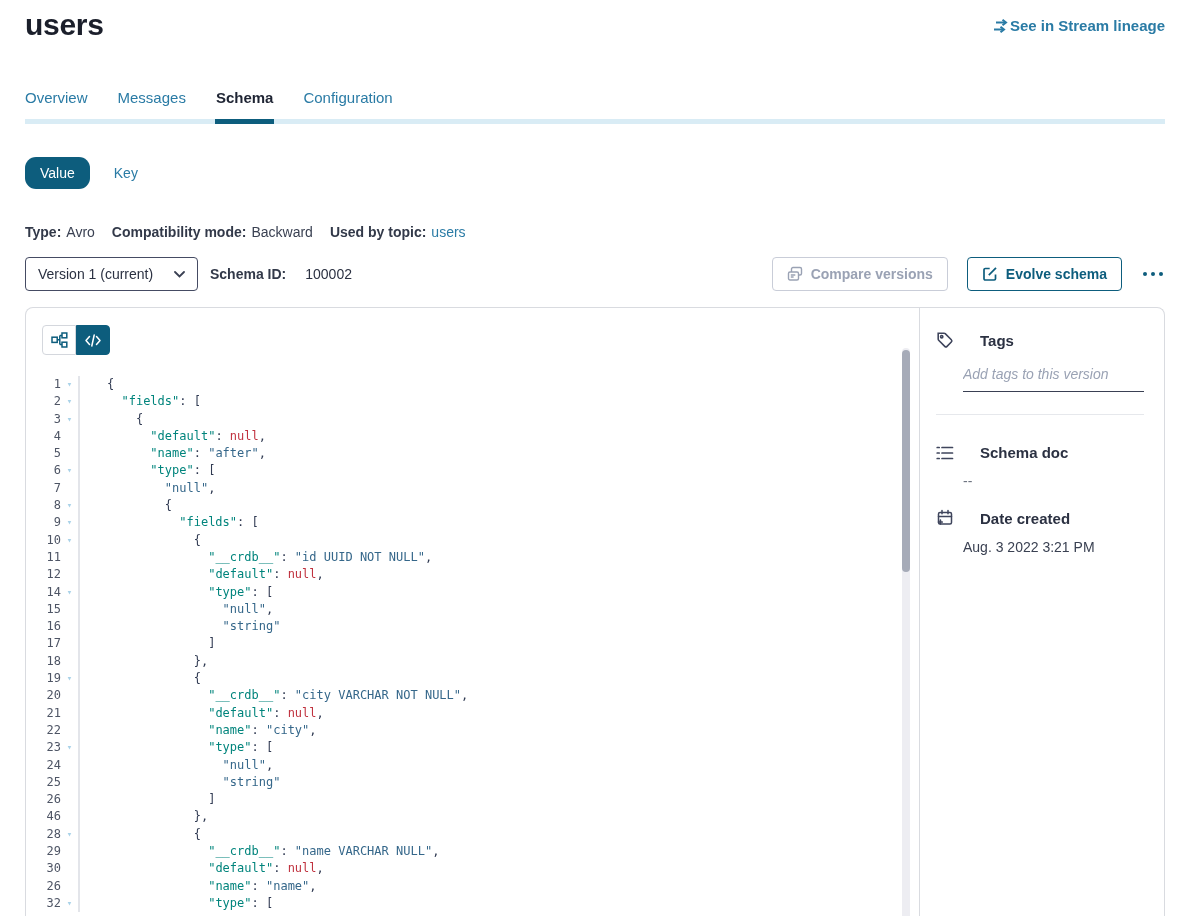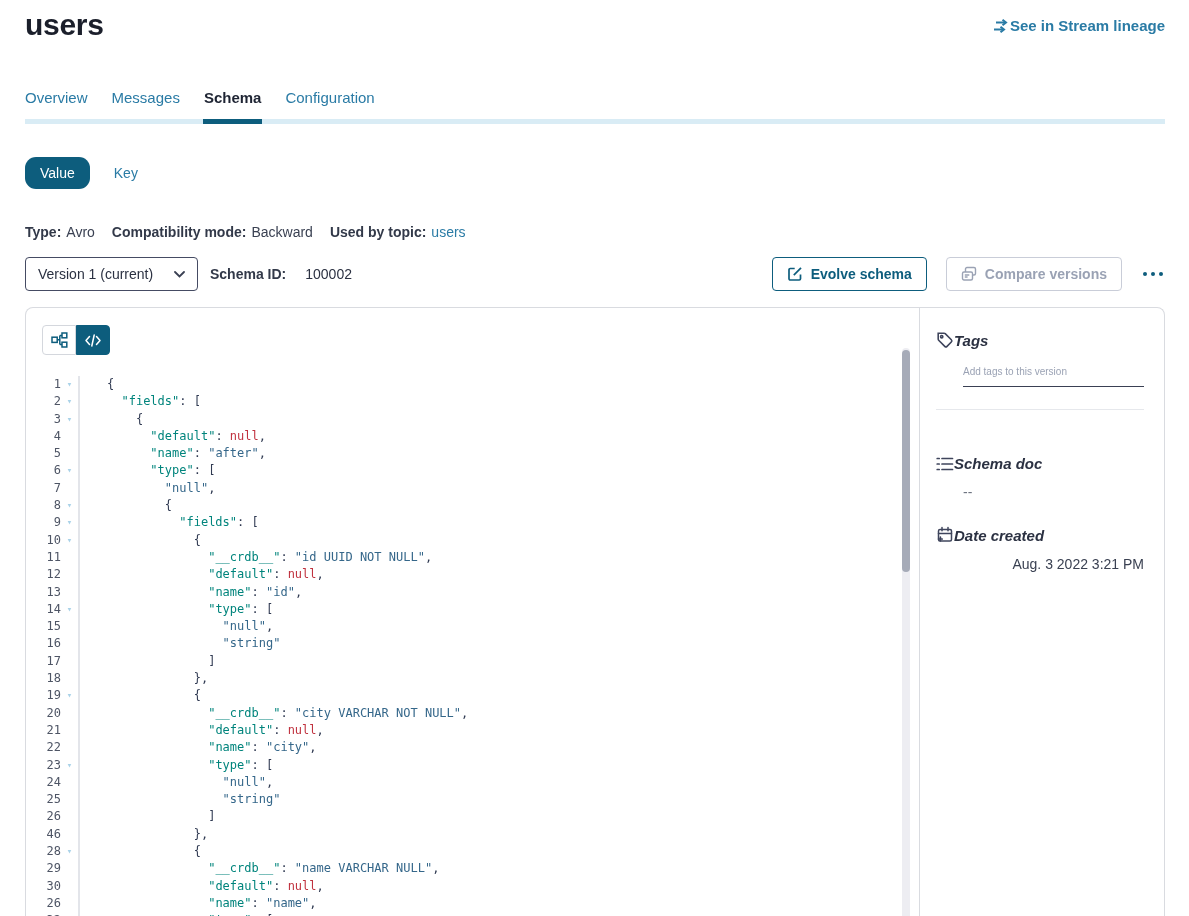--- a/index.html
+++ b/index.html
@@ -17,21 +17,21 @@
   .page{padding:8px 24px 0 25px;}
 
   
   .page-header{display:flex;justify-content:space-between;align-items:flex-start;}
   h1.title{margin:0;font-size:30px;font-weight:700;color:var(--heading);letter-spacing:-.3px;}
   .lineage-link{display:flex;align-items:center;margin-top:9px;color:var(--link);
        font-size:15px;font-weight:600;cursor:pointer;}
 
   
   .tabs{margin-top:47px;}
-  .tabs-row{display:flex;gap:24px;font-size:15px;font-weight:500;}
+  .tabs-row{display:flex;gap:30px;font-size:15px;font-weight:500;}
   .tab{color:var(--link);padding-bottom:13px;position:relative;cursor:pointer;}
   .tab.active{color:#1e2433;font-weight:600;}
   .tab.active::after{content:"";position:absolute;left:-1px;right:-1px;bottom:-5px;height:5px;background:var(--primary);}
   .tab-track{height:5px;background:var(--tabtrack);}
 
   
   .toggle-row{margin-top:33px;display:flex;align-items:center;}
   .pill{height:32px;padding:0 15px;border:none;border-radius:4px;font-size:14px;
         font-family:inherit;display:flex;align-items:center;cursor:pointer;background:none;}
   .pill.active{background:var(--primary);color:#fff;border-radius:11px;}
@@ -77,29 +77,29 @@
   .tk-k{color:var(--code-key);}
   .tk-s{color:var(--code-str);}
   .tk-n{color:var(--code-null);}
   .tk-p{color:var(--code-punct);}
 
   .scrollbar{position:absolute;top:40px;right:9px;bottom:0;width:8px;border-radius:4px;background:var(--scroll-track);}
   .scroll-thumb{position:absolute;top:2px;left:0;width:8px;height:222px;border-radius:4px;background:var(--scroll-thumb);cursor:pointer;}
 
   
   .sidebar{flex:1;border-left:1px solid var(--border);padding:23px 20px 0 16px;}
-  .side-title{display:flex;align-items:center;gap:0;font-size:15px;font-weight:700;color:var(--dark);font-style:italic;}
+  .side-title{display:flex;align-items:center;gap:26px;font-size:15px;font-weight:700;color:var(--dark);}
   .side-title svg{flex:none;color:var(--icon-slate);}
   .tags-input{display:block;margin:15px 0 0 27px;width:calc(100% - 27px);border:none;
       border-bottom:1.5px solid #3a4053;background:none;outline:none;padding:2px 0 9px;
-      font-family:inherit;font-size:10px;color:var(--dark);}
+      font-family:inherit;font-size:14px;color:var(--dark);font-style:italic;}
   .tags-input::placeholder{color:var(--grey-text);}
   .side-divider{border:none;border-top:1px solid var(--divider);margin:22px 0 0 0;}
-  .section-schema-doc{margin-top:45px;}
-  .section-date{margin-top:26px;text-align:right;}
+  .section-schema-doc{margin-top:29px;}
+  .section-date{margin-top:20px;}
   .side-value{margin:12px 0 0 27px;font-size:14px;color:#3a4152;}
   .side-value.muted{color:#6f7582;}
 </style>
 </head>
 <body>
 
 <div class="page">
 
   <div class="page-header">
     <h1 class="title">users</h1>
@@ -153,38 +153,38 @@
         <svg width="11" height="7" viewBox="0 0 11 7" fill="none" stroke="#3a4053" stroke-width="1.8" stroke-linecap="round">
           <path d="M1 1 L5.5 5.5 L10 1"></path>
         </svg>
       </span>
     </div>
     <div class="schema-id">
       <span class="lbl">Schema ID:</span>
       <span>100002</span>
     </div>
     <div class="right-group">
-      <button class="btn outline">
-        <span style="display:flex;">
-          <svg width="16" height="16" viewBox="0 0 16 16" fill="none" stroke="currentColor" stroke-width="1.7">
-            <path d="M13.5 8.5v4.2a1.3 1.3 0 0 1-1.3 1.3H3.3A1.3 1.3 0 0 1 2 12.7V3.8a1.3 1.3 0 0 1 1.3-1.3h4.4"></path>
-            <path d="M6.8 9.2 L14 1.9"></path>
-          </svg>
-        </span>
-        <span>Evolve schema</span>
-      </button>
       <button class="btn disabled">
         <span style="display:flex;">
           <svg width="16" height="16" viewBox="0 0 16 16" fill="none" stroke="currentColor" stroke-width="1.4">
             <rect x="4.5" y="1.5" width="10" height="7.5" rx="1.5"></rect>
             <rect x="1.5" y="6" width="10" height="8" rx="1.5" fill="#fff"></rect>
             <path d="M3.8 9h4.5M3.8 11h2.8"></path>
           </svg>
         </span>
         <span>Compare versions</span>
+      </button>
+      <button class="btn outline">
+        <span style="display:flex;">
+          <svg width="16" height="16" viewBox="0 0 16 16" fill="none" stroke="currentColor" stroke-width="1.7">
+            <path d="M13.5 8.5v4.2a1.3 1.3 0 0 1-1.3 1.3H3.3A1.3 1.3 0 0 1 2 12.7V3.8a1.3 1.3 0 0 1 1.3-1.3h4.4"></path>
+            <path d="M6.8 9.2 L14 1.9"></path>
+          </svg>
+        </span>
+        <span>Evolve schema</span>
       </button>
       <div class="more-menu">
         <span class="dot"></span>
         <span class="dot"></span>
         <span class="dot"></span>
       </div>
     </div>
   </div>
 
   <div class="panel">
@@ -266,25 +266,20 @@
             <span class="ln">11</span>
             <span class="fold"></span>
             <span class="lc">              <span class="tk-k">"__crdb__"</span><span class="tk-p">: </span><span class="tk-s">"id UUID NOT NULL"</span><span class="tk-p">,</span></span>
           </div>
           <div class="cl">
             <span class="ln">12</span>
             <span class="fold"></span>
             <span class="lc">              <span class="tk-k">"default"</span><span class="tk-p">: </span><span class="tk-n">null</span><span class="tk-p">,</span></span>
           </div>
           <div class="cl">
-            <span class="ln">13</span>
-            <span class="fold"></span>
-            <span class="lc">              <span class="tk-k">"name"</span><span class="tk-p">: </span><span class="tk-s">"id"</span><span class="tk-p">,</span></span>
-          </div>
-          <div class="cl">
             <span class="ln">14</span>
             <span class="fold">▾</span>
             <span class="lc">              <span class="tk-k">"type"</span><span class="tk-p">: [</span></span>
           </div>
           <div class="cl">
             <span class="ln">15</span>
             <span class="fold"></span>
             <span class="lc">                <span class="tk-s">"null"</span><span class="tk-p">,</span></span>
           </div>
           <div class="cl">

